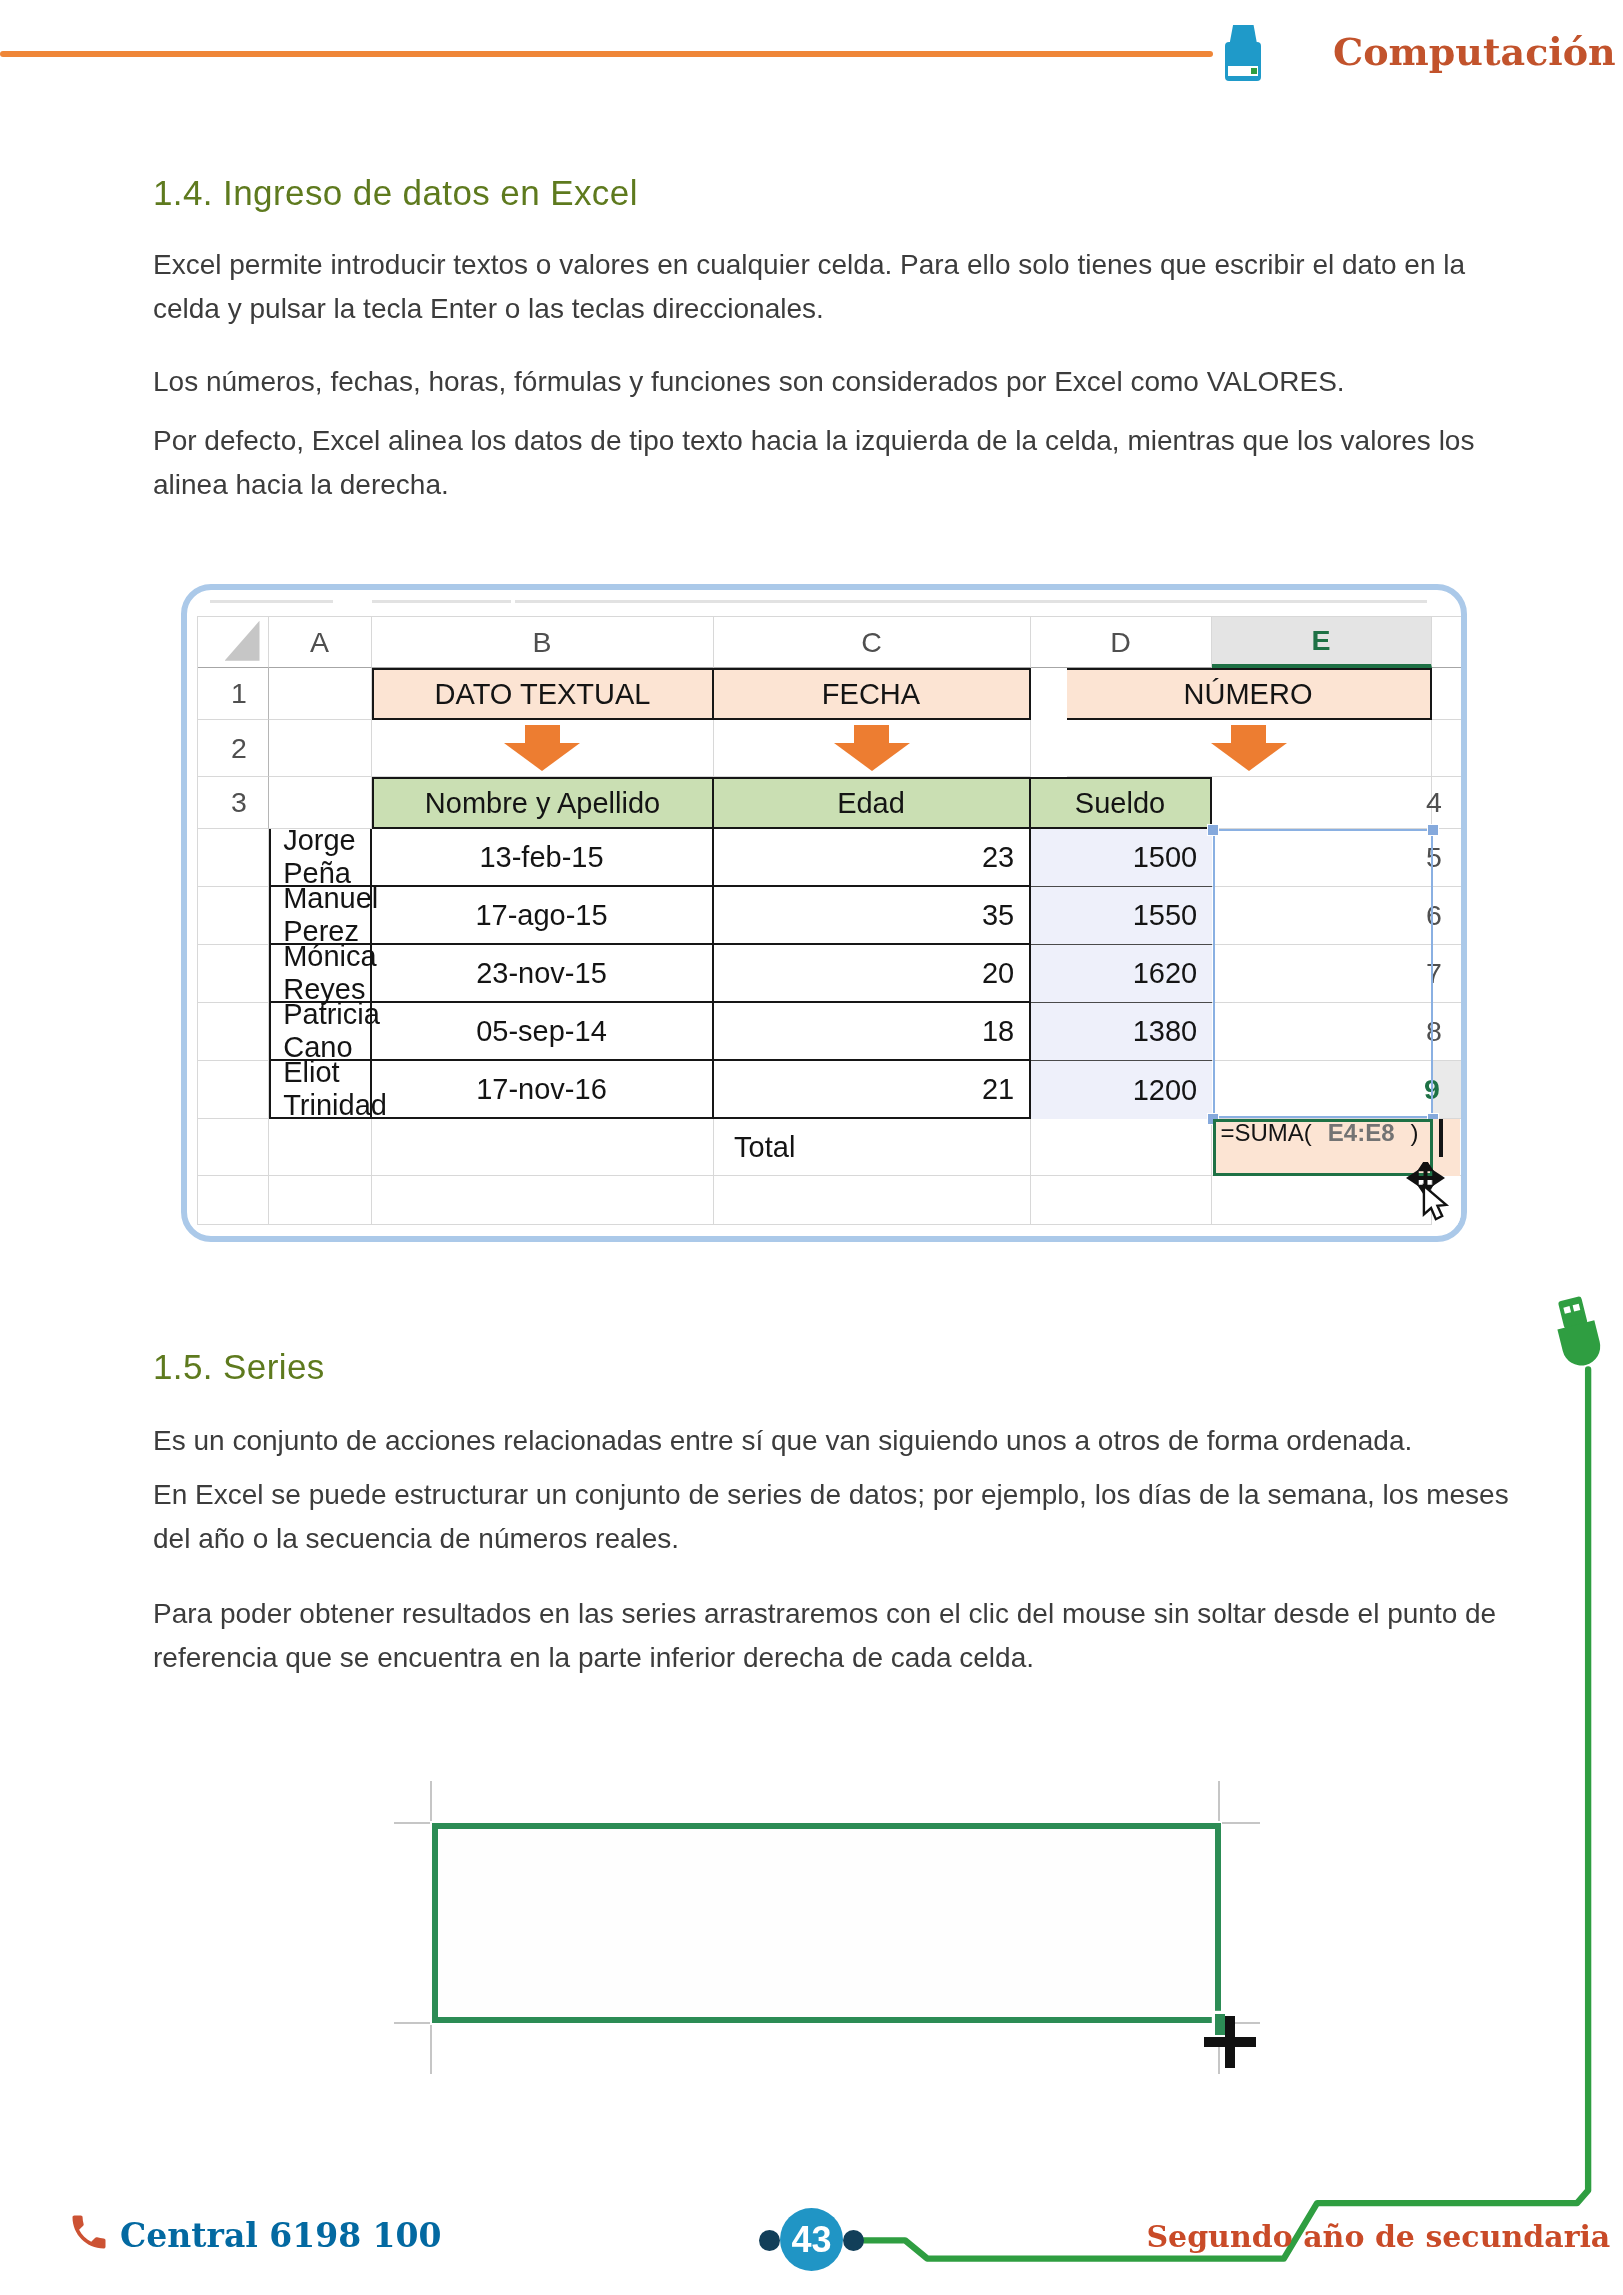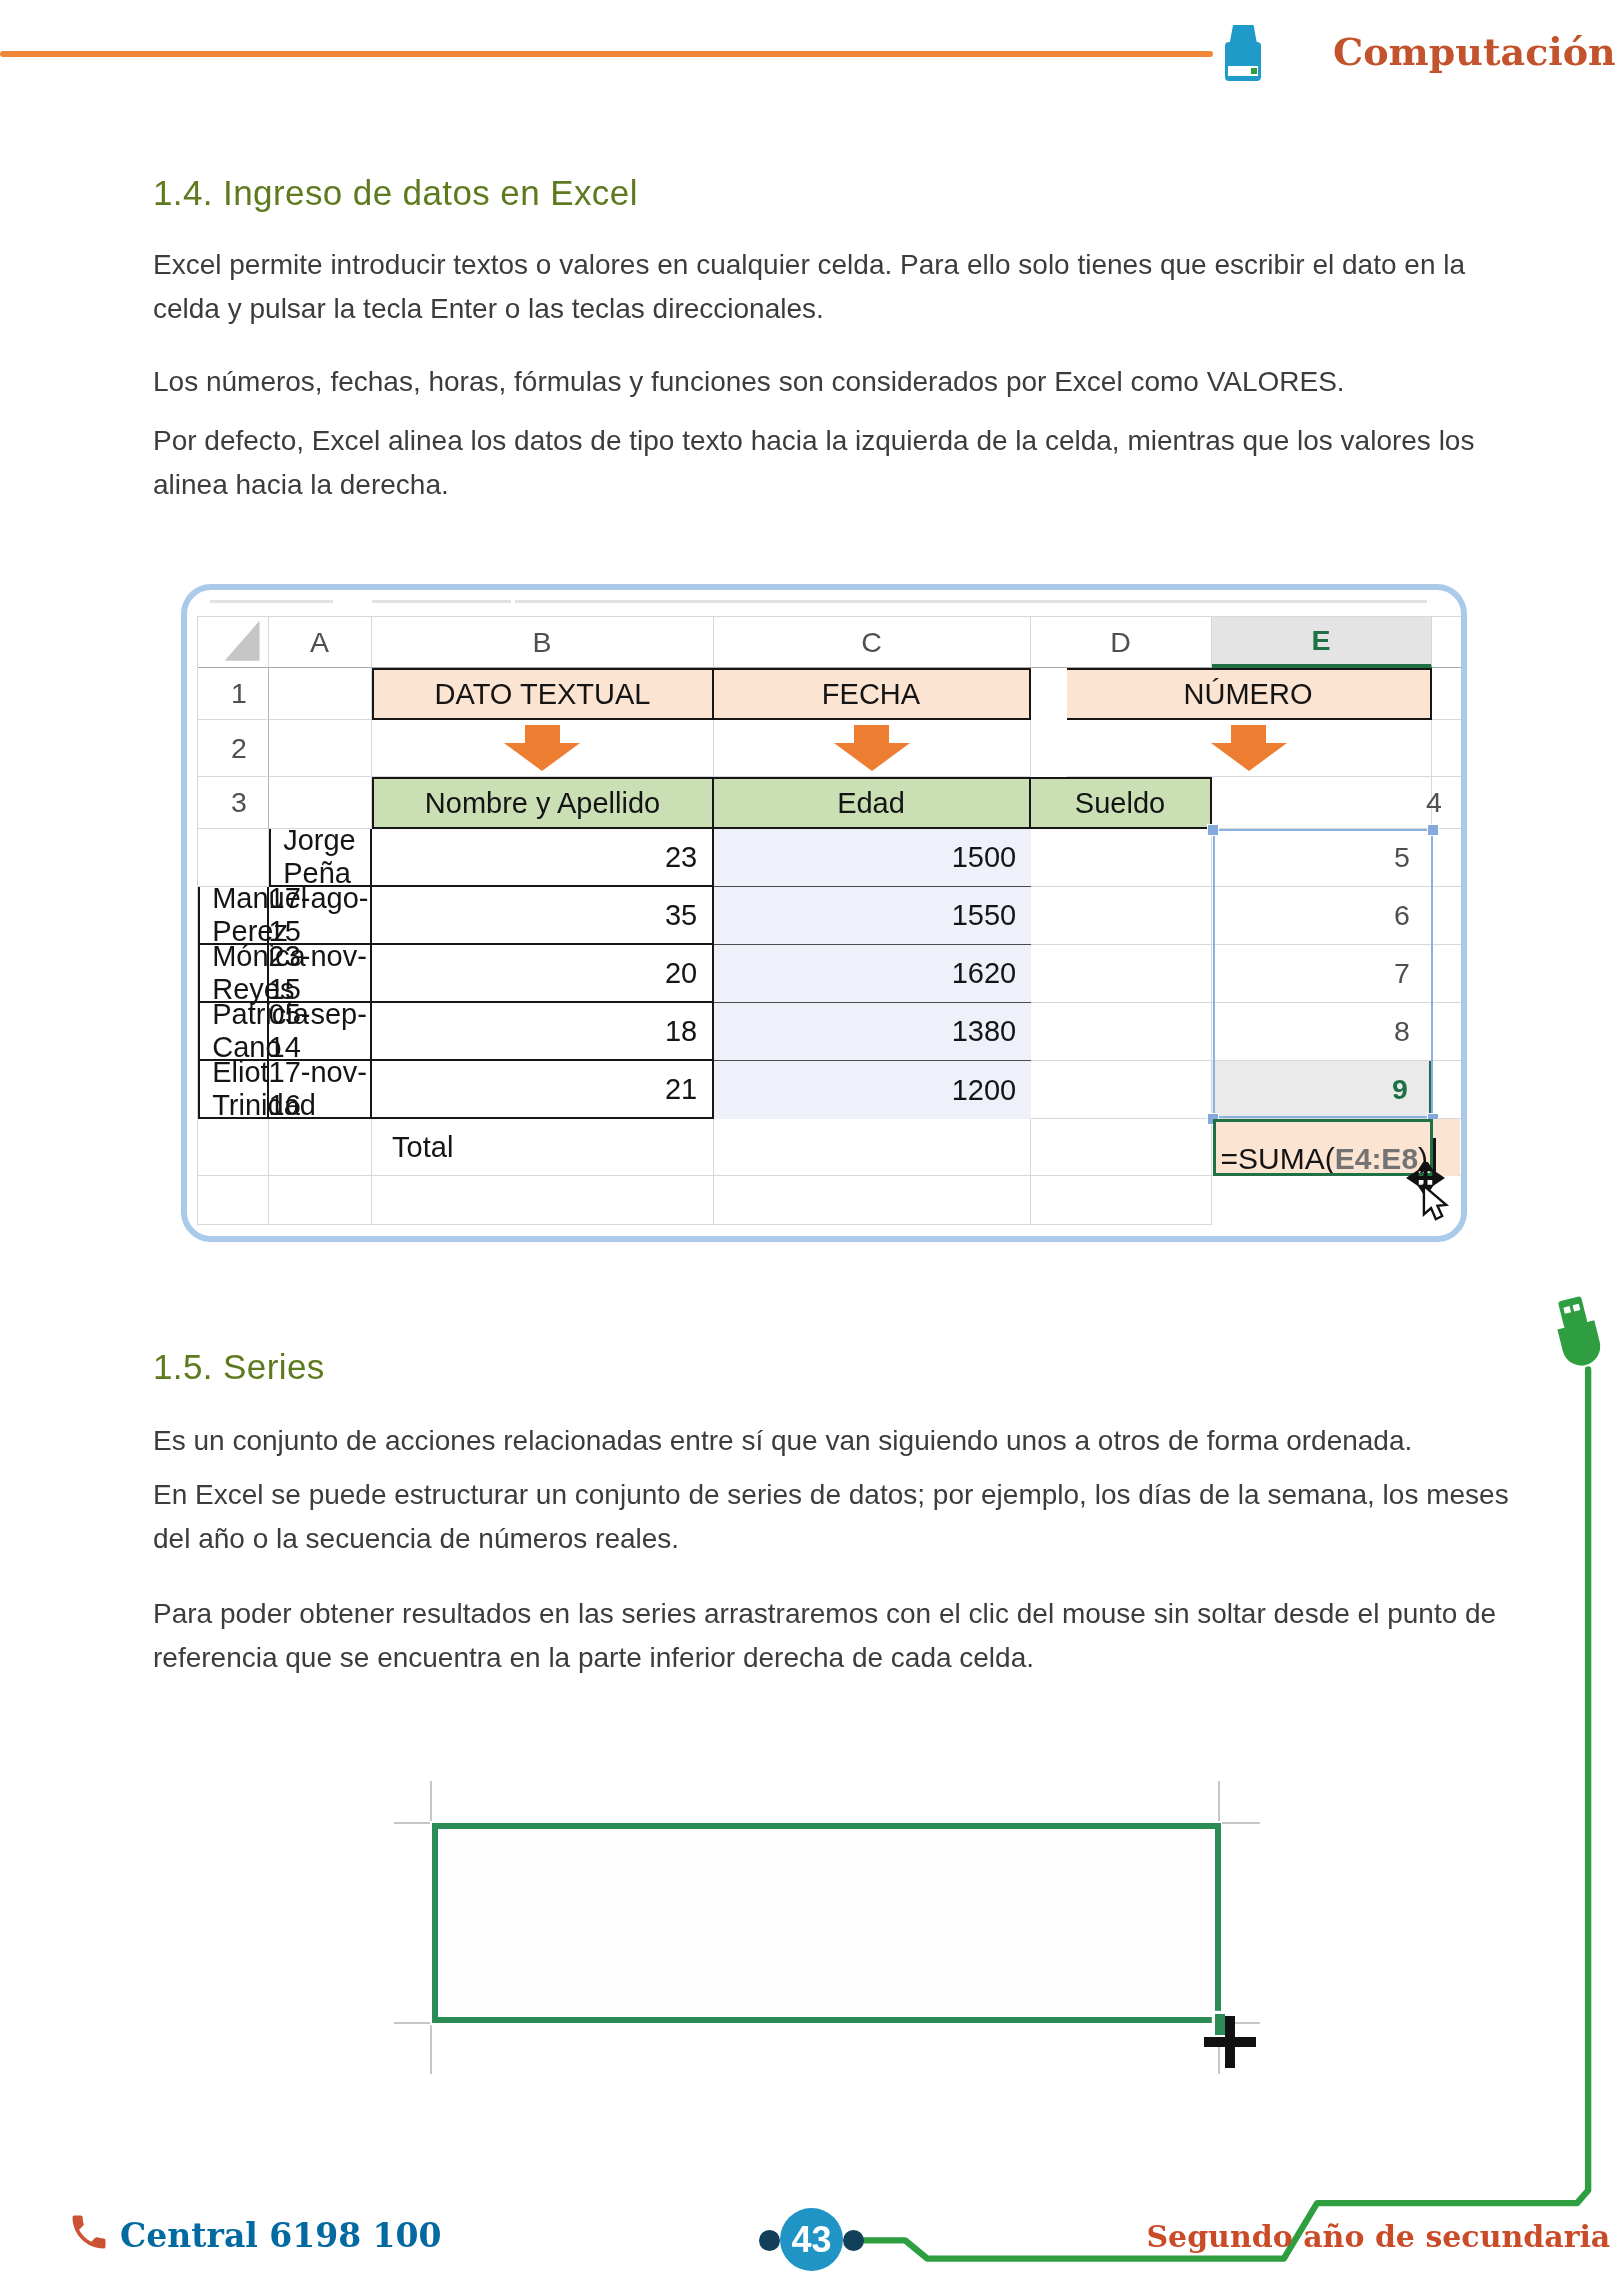--- a/index.html
+++ b/index.html
@@ -51,22 +51,22 @@
   .corner-tri{position:absolute;right:8px;bottom:6.3px;width:35px;height:40px;background:#c6c6c6;
               clip-path:polygon(100% 0,100% 100%,0 100%);}
   .arrow{display:flex;flex-direction:column;align-items:center;}
   .arrow .stem{width:35px;height:17.4px;background:#ed7d31;}
   .arrow .head{width:0;height:0;border-left:38px solid transparent;border-right:38px solid transparent;
                border-top:28.5px solid #ed7d31;}
   .sel{position:absolute;left:1015px;top:212px;width:220px;height:289px;box-sizing:border-box;
        border:2.4px solid #8ab0e2;pointer-events:none;}
   .hdl{position:absolute;width:12px;height:12px;background:#85a9dc;border:1.6px solid #fff;box-sizing:border-box;}
   .fbox{position:absolute;left:1015px;top:502px;width:247px;height:57px;background:#fce4d3;
-        display:flex;align-items:flex-end;padding-left:8px;box-sizing:border-box;
-        font-size:30px;white-space:nowrap;color:#141414;}
+        display:flex;align-items:flex-start;padding-left:8px;box-sizing:border-box;
+        font-size:24px;white-space:nowrap;color:#141414;gap:16px;}
   .fborder{position:absolute;left:1015px;top:502px;width:220px;height:57px;box-sizing:border-box;
            border:3.2px solid #1e7145;pointer-events:none;}
   .frange{color:#737373;font-weight:bold;}
   .caret{display:inline-block;width:3.2px;height:38px;background:#141414;margin-left:4.8px;}
   .movecur{position:absolute;left:1202px;top:545px;}
 
   
   .fig2{position:absolute;left:394px;top:1776px;width:888px;height:309px;}
   .tick{position:absolute;background:#c6c6c6;}
   .cellrect{position:absolute;left:38px;top:47px;width:789px;height:200px;box-sizing:border-box;
@@ -157,20 +157,21 @@
       <div class="c rhdr">3</div>
       <div class="c"></div>
       <div class="c greenc blk-l blk-r blk-t blk-b">Nombre y Apellido</div>
       <div class="c greenc blk-r blk-t blk-b">Edad</div>
       <div class="c greenc blk-r blk-t blk-b">Sueldo</div>
       <div class="c"></div>
 
       <div class="c rhdr">4</div>
       <div class="c"></div>
       <div class="c leftal blk-l blk-r blk-b">Jorge Peña</div>
+      <div class="c blk-r blk-b">13-feb-15</div>
       <div class="c rightal blk-r blk-b">23</div>
       <div class="c tint rightal">1500</div>
       <div class="c"></div>
 
       <div class="c rhdr">5</div>
       <div class="c"></div>
       <div class="c leftal blk-l blk-r blk-b">Manuel Perez</div>
       <div class="c blk-r blk-b">17-ago-15</div>
       <div class="c rightal blk-r blk-b">35</div>
       <div class="c tint rightal">1550</div>

